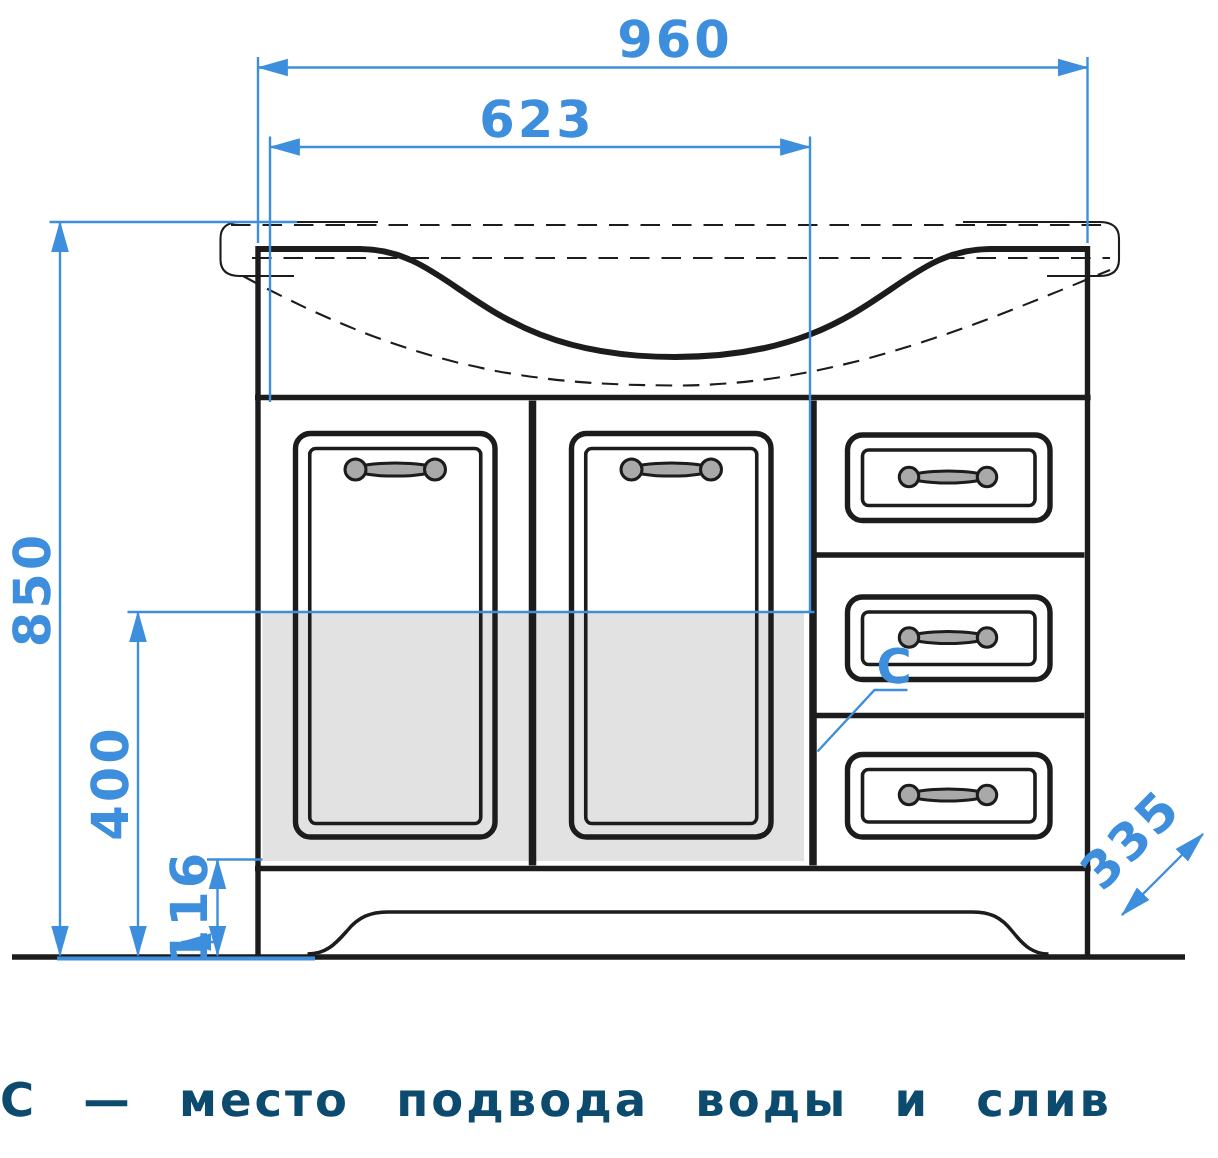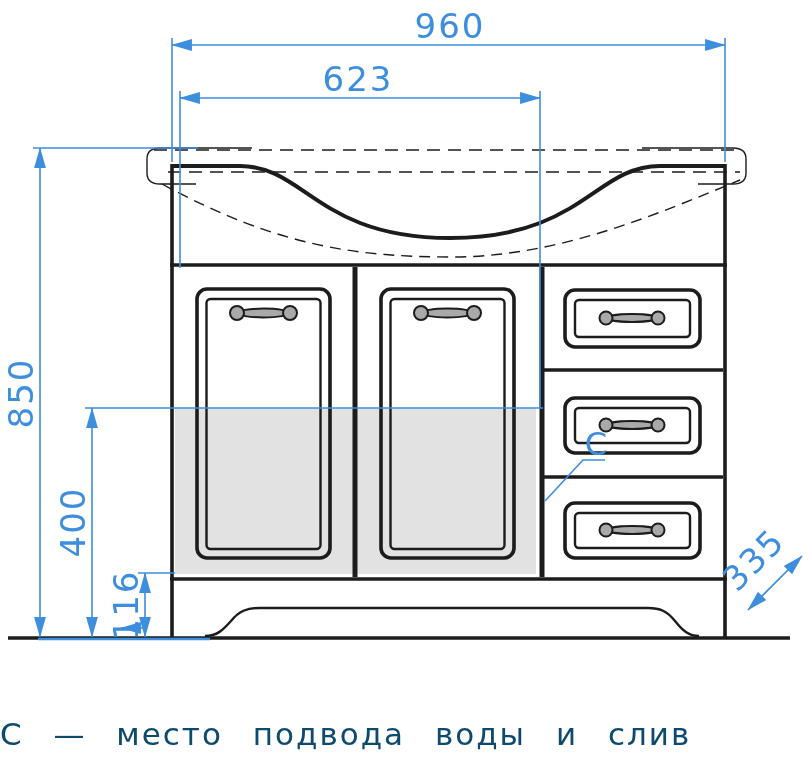--- a/index.html
+++ b/index.html
@@ -4,21 +4,21 @@
 <style>
   :root{
     --blue:#3e8ede;
     --ink:#1c1c1c;
     --gray:#e2e2e2;
     --bg:#ffffff;
   }
   html,body{margin:0;padding:0;background:var(--bg);}
   .page{
     position:relative;width:812px;height:772px;background:var(--bg);
-    overflow:hidden;font-family:"DejaVu Sans",sans-serif;
+    overflow:hidden;font-family:"DejaVu Sans",sans-serif;font-weight:bold;
   }
   svg{position:absolute;left:0;top:0;}
   
   .ink{stroke:var(--ink);fill:none;}
   .w-thick{stroke-width:3.6;}
   .w-div{stroke-width:5;}
   .w-med{stroke-width:2.4;}
   .w-thin{stroke-width:1.4;}
   .dash{stroke-dasharray:13 8;}
   .dash2{stroke-dasharray:11 7;}

